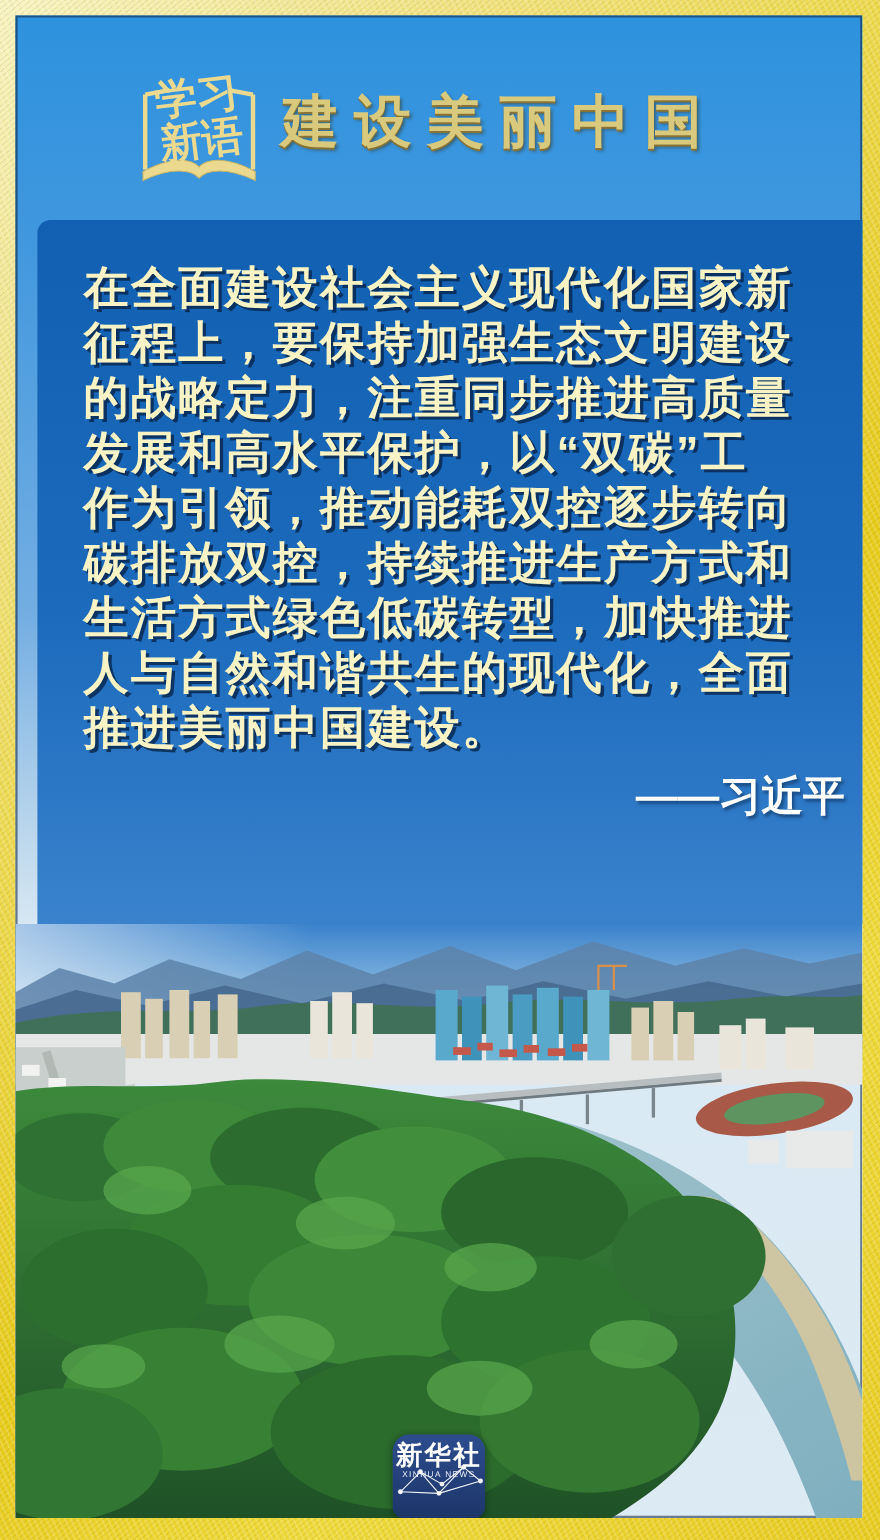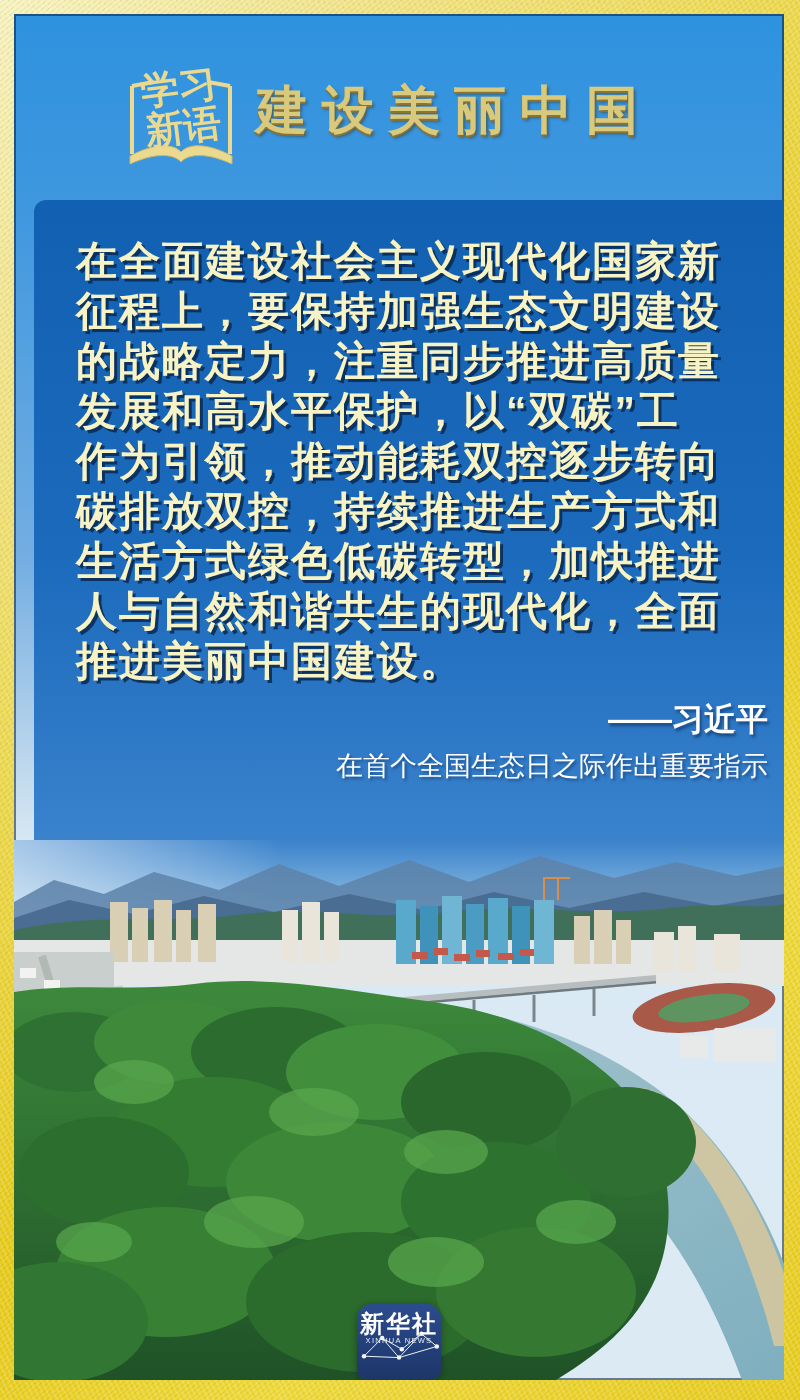--- a/index.html
+++ b/index.html
@@ -45,21 +45,21 @@
   }
   .quote-text{
     margin:0;
     font-size:41px;line-height:50px;font-weight:bold;letter-spacing:2px;
     color:#f8f3c4;
     text-shadow:3px 3px 0 rgba(8,40,80,.85);
     white-space:pre-line;
   }
   .attribution{
     margin-top:12px;padding-right:12px;
-    text-align:right;font-size:32px;font-weight:bold;color:#ffffff;
+    text-align:right;font-size:38px;font-weight:bold;color:#ffffff;
     text-shadow:2px 3px 3px rgba(10,40,80,.6);
   }
   .quote-date{
     margin-top:8px;padding-right:14px;
     text-align:right;font-size:30px;color:#ffffff;
     text-shadow:2px 2px 3px rgba(10,40,80,.55);
   }
   .quote-occasion{
     margin-top:6px;padding-right:12px;
     text-align:right;font-size:27px;color:#ffffff;
@@ -106,21 +106,20 @@
       <p class="quote-text">在全面建设社会主义现代化国家新
 征程上，要保持加强生态文明建设
 的战略定力，注重同步推进高质量
 发展和高水平保护，以“双碳”工
 作为引领，推动能耗双控逐步转向
 碳排放双控，持续推进生产方式和
 生活方式绿色低碳转型，加快推进
 人与自然和谐共生的现代化，全面
 推进美丽中国建设。</p>
       <div class="attribution">——习近平</div>
-      <div class="quote-occasion">在首个全国生态日之际作出重要指示</div>
     </section>
 
     <div class="photo">
       <svg viewBox="0 0 770 540" preserveAspectRatio="none">
         <defs>
           <linearGradient id="skyG" x1="0" y1="0" x2="0" y2="1">
             <stop offset="0" stop-color="#3a82cc"></stop>
               <stop offset=".5" stop-color="#7fb2dd"></stop>
               <stop offset="1" stop-color="#cfe2ee"></stop>
           </linearGradient>

